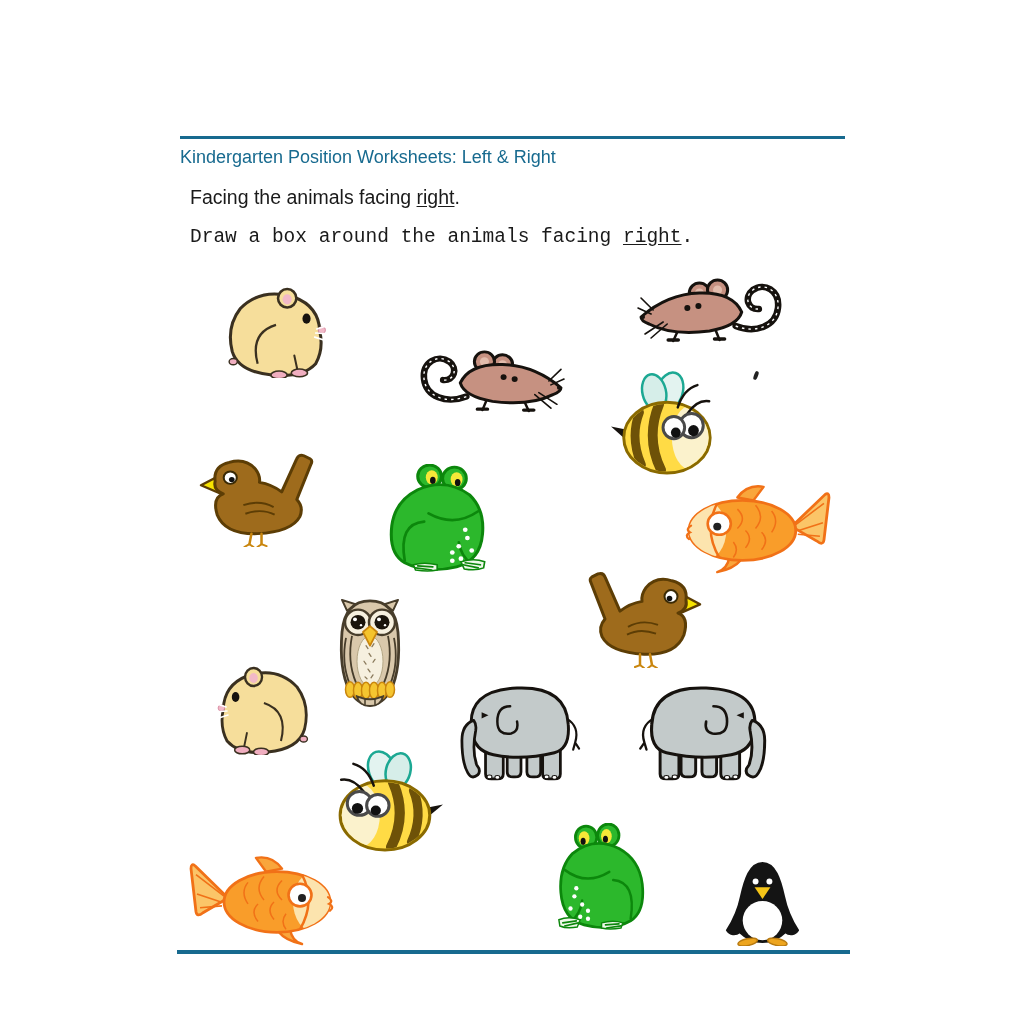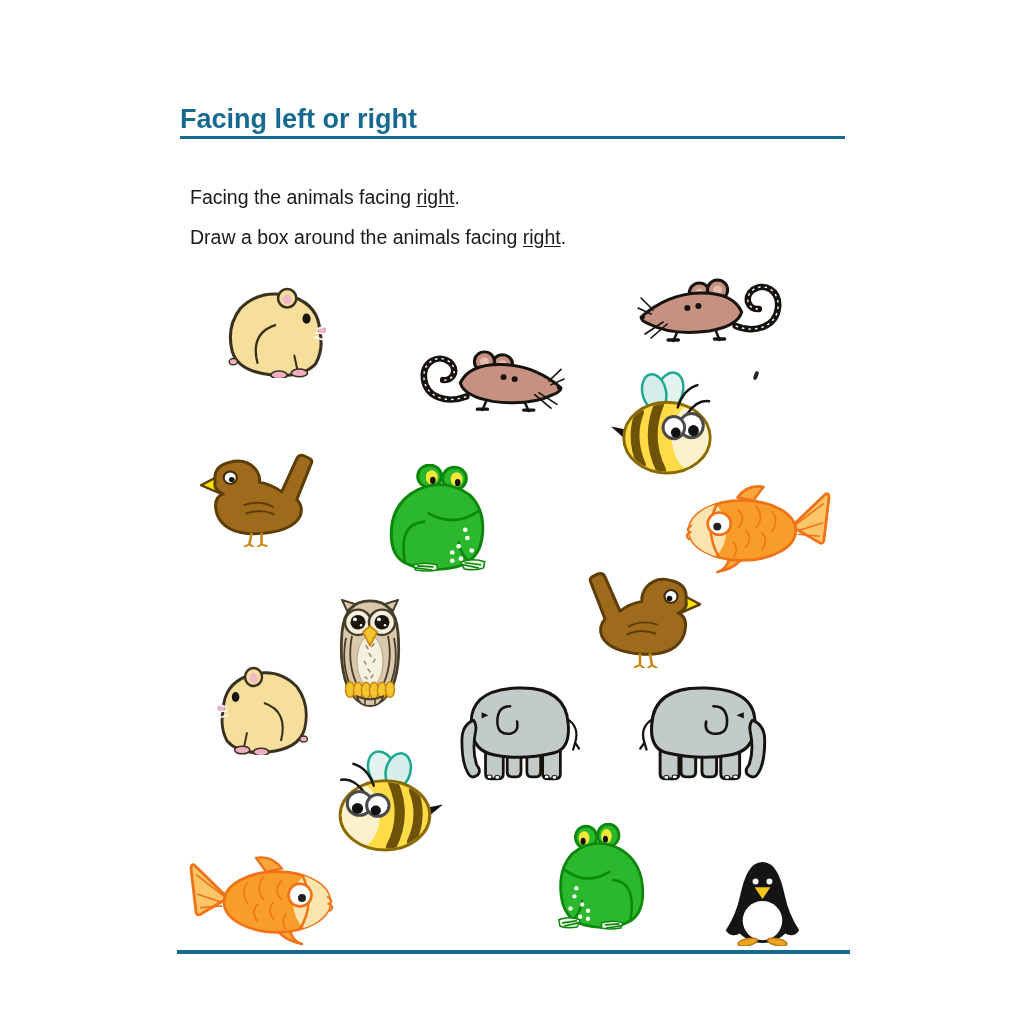--- a/index.html
+++ b/index.html
@@ -21,21 +21,21 @@
   .page-subtitle{
     position:absolute;left:180px;top:147px;margin:0;
     font-size:18px;color:var(--accent,#176A8F);line-height:1.2;
   }
   .instruction{
     position:absolute;left:190px;margin:0;
     font-size:19.5px;color:var(--text,#1A1A1A);line-height:1.2;
   }
   .instruction .u{text-decoration:underline;text-underline-offset:2px;}
   #instruction-1{top:186px;}
-  #instruction-2{top:226px;}
+  #instruction-2{top:226px;font-family:Liberation Mono, monospace;}
   .canvas{position:absolute;inset:0;}
   .animal{position:absolute;}
   .animal svg{display:block;width:100%;height:100%;}
   .animal svg.flip{transform:scaleX(-1);}
   .bottom-rule{
     position:absolute;left:177px;top:950px;width:673px;height:4px;
     background:var(--accent,#176A8F);
   }
   .stray{
     position:absolute;width:4px;height:9px;background:#222;
@@ -209,22 +209,22 @@
       <path d="M35 28 L51 28 L43 40 Z" fill="#F5C518"></path>
       <ellipse cx="28" cy="84" rx="10" ry="3.5" transform="rotate(-12 28 84)" fill="#EDA51F" stroke="#B87A10" stroke-width="1.5"></ellipse>
       <ellipse cx="58" cy="84" rx="10" ry="3.5" transform="rotate(12 58 84)" fill="#EDA51F" stroke="#B87A10" stroke-width="1.5"></ellipse>
     </symbol>
 
   </defs>
 </svg>
 
 <div class="page">
 
-  <h1 class="page-title">Facing left or right</h1>
   <div class="title-rule"></div>
+  <p class="page-subtitle">Kindergarten Position Worksheets: Left &amp; Right</p>
 
   <p class="instruction" id="instruction-1"><span>Facing the animals facing </span><span class="u">right</span><span>.</span></p>
 
   <p class="instruction" id="instruction-2"><span>Draw a box around the animals facing </span><span class="u">right</span><span>.</span></p>
 
   <div class="canvas">
       <div class="animal" style="left: 221px; top: 286px; width: 112px; height: 92px;">
         <svg viewBox="0 0 110 90" preserveAspectRatio="none" class="flip">
           <use href="#sym-hamster"></use>
         </svg>

